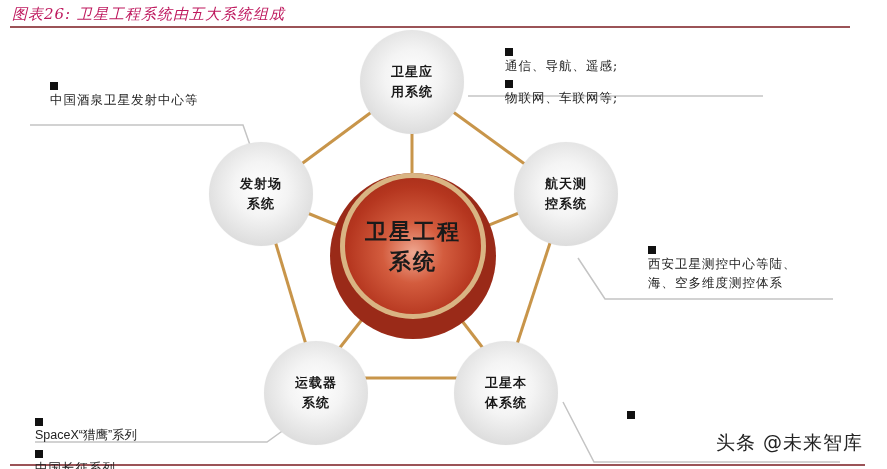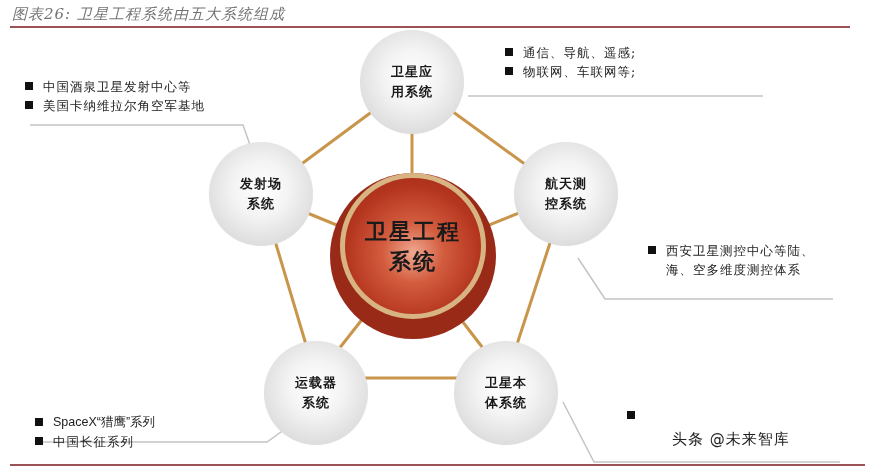--- a/index.html
+++ b/index.html
@@ -1,20 +1,20 @@
 <!DOCTYPE html>
 <html><head>
   <meta charset="utf-8">
   <style>
     html, body { margin: 0; padding: 0; background: #ffffff; }
     body { width: 887px; height: 469px; position: relative; overflow: hidden;
            font-family: "DejaVu Serif", "Liberation Serif", serif; }
     .title {
       position: absolute; left: 12px; top: 5px;
-      font-size: 15px; font-style: italic; color: #737373;
+      font-size: 15px; font-style: italic; color: #be185d;
       font-family: "DejaVu Serif", serif; letter-spacing: 1px;
     }
     svg.lines { position: absolute; left: 0; top: 0; }
     .node {
       position: absolute; border-radius: 50%;
       background: radial-gradient(circle at 50% 45%, #ffffff 0%, #f4f4f4 35%, #dcdcdc 75%, #cfcfcf 100%);
       display: flex; align-items: center; justify-content: center; text-align: center;
       box-shadow: 0 0 1px rgba(0,0,0,0.08);
     }
     .node .lbl {
@@ -33,26 +33,26 @@
     .center .core {
       width: 136px; height: 136px; border-radius: 50%;
       background: radial-gradient(circle at 50% 55%, #f0a891 0%, #d35c3e 30%, #b5361f 65%, #962513 100%);
       display: flex; align-items: center; justify-content: center; text-align: center;
     }
     .center .lbl {
       font-size: 22px; font-weight: bold; color: #1a1a1a; line-height: 30px;
       white-space: pre-line; letter-spacing: 2px; font-family: "DejaVu Serif", serif;
     }
     .callout { position: absolute; font-size: 12.5px; color: #222; line-height: 19px; }
-    .callout .item { display: flex; align-items: flex-start; }
+    .callout .item { display: flex; align-items: flex-start; flex-direction: column; }
     .callout .bullet { width: 8px; height: 8px; background: #111; margin: 5px 10px 0 0; flex: none; }
     .callout .txt { letter-spacing: 1px; }
     .callout .txt.latin { font-family: "Liberation Sans", sans-serif; letter-spacing: 0; }
     .watermark {
-      position: absolute; left: 672px; top: 430px; font-size: 15px; color: #222;
+      position: absolute; left: 716px; top: 430px; font-size: 19px; color: #222;
       font-family: "DejaVu Sans", sans-serif; letter-spacing: 1px;
     }
   </style>
 </head>
 <body>
 
 <div class="title">图表26: 卫星工程系统由五大系统组成</div>
 
 <svg class="lines" width="887" height="469">
 
@@ -116,28 +116,24 @@
   <div class="item">
     <span class="bullet"></span>
     <span class="txt">通信、导航、遥感;</span>
   </div>
   <div class="item">
     <span class="bullet"></span>
     <span class="txt">物联网、车联网等;</span>
   </div>
 </div>
 
-<div class="callout" style="left:25px; top:77px;">
+<div class="callout" style="left:50px; top:77px;">
   <div class="item">
     <span class="bullet"></span>
     <span class="txt">中国酒泉卫星发射中心等</span>
-  </div>
-  <div class="item">
-    <span class="bullet"></span>
-    <span class="txt">美国卡纳维拉尔角空军基地</span>
   </div>
 </div>
 
 <div class="callout" style="left:648px; top:241px;">
   <div class="item">
     <span class="bullet"></span>
     <span class="txt" style="white-space:pre-line;">西安卫星测控中心等陆、
 海、空多维度测控体系</span>
   </div>
 </div>

